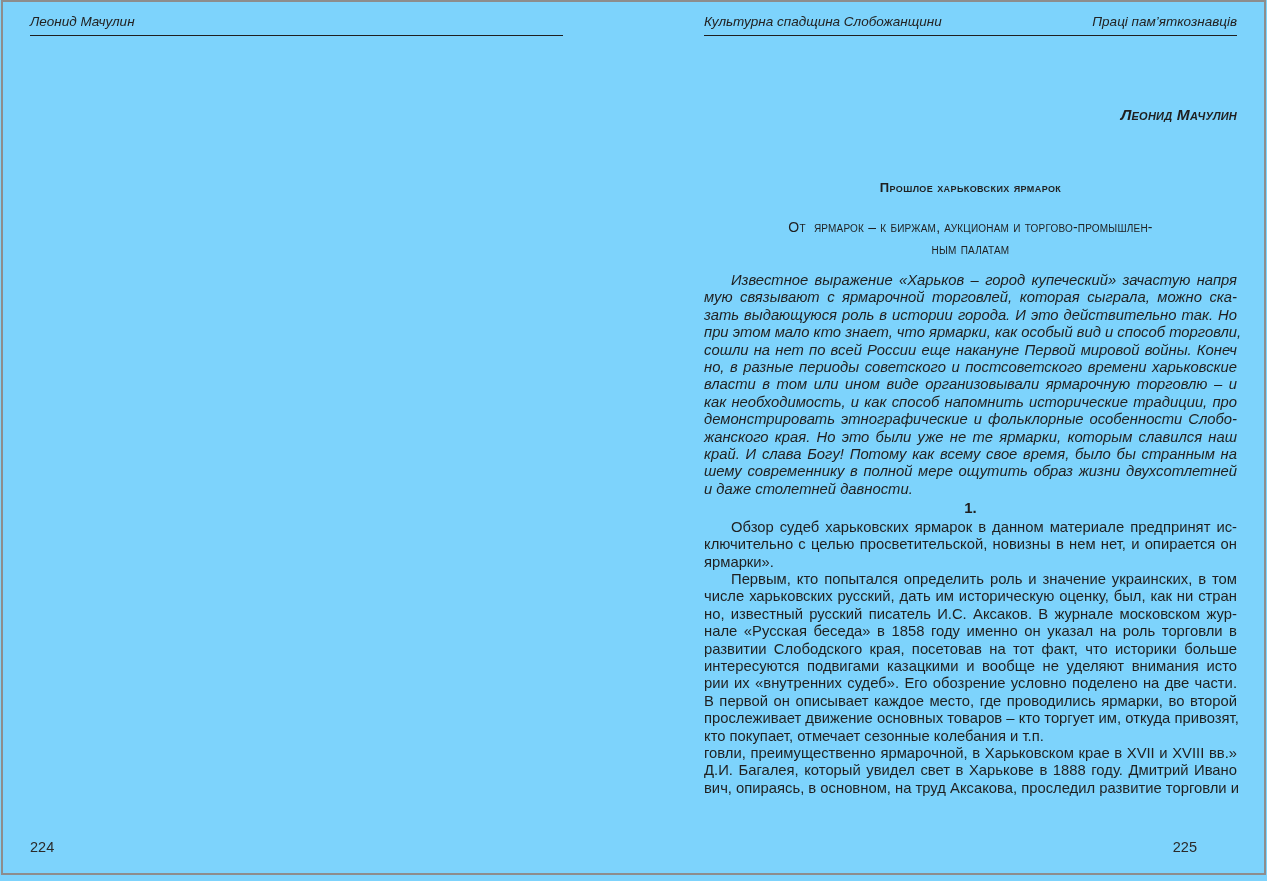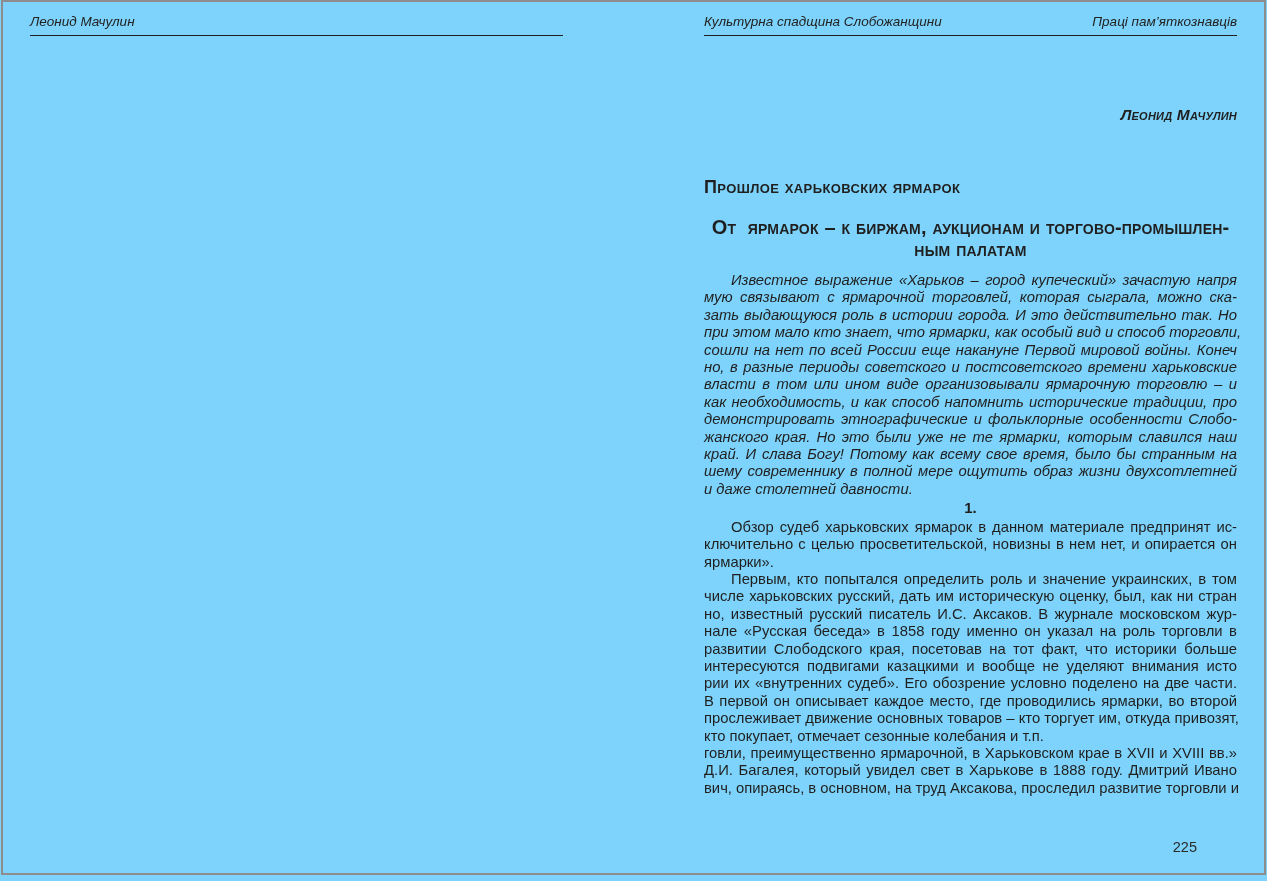--- a/index.html
+++ b/index.html
@@ -53,32 +53,33 @@
     text-align: right;
     font-weight: bold;
     font-style: italic;
     font-variant: small-caps;
     font-size: 15.5px;
     line-height: 18px;
     letter-spacing: 0.2px;
   }
   .article-title {
     margin-top: 53px;
+    text-align: center;
     font-weight: bold;
     font-variant: small-caps;
-    font-size: 18px;
+    font-size: 13px;
     line-height: 21px;
     letter-spacing: 0.4px;
   }
   .article-subtitle {
     margin-top: 19px;
     text-align: center;
-    font-weight: bold;
+    font-weight: normal;
     font-variant: small-caps;
-    font-size: 20px;
+    font-size: 14px;
     line-height: 21.5px;
     letter-spacing: 0.2px;
   }
   .article-subtitle .sub-line { white-space: pre-wrap; }
   
   .body-text {
     margin-top: 12px;
     font-size: 14.8px;
   }
   .para .line {
@@ -110,20 +111,21 @@
 </style>
 </head>
 <body>
 
 <div class="canvas">
 
   <div class="running-head left-pg">
     <span>Леонид Мачулин</span>
   </div>
   <div class="header-rule left-pg"></div>
+  <div class="page-number left-pg">224</div>
 
   <div class="running-head right-pg">
     <span>Культурна спадщина Слобожанщини</span>
     <span>Праці пам’яткознавців</span>
   </div>
   <div class="header-rule right-pg"></div>
 
   <div class="right-column">
     <div class="author-byline">Леонид Мачулин</div>
     <div class="article-title">Прошлое харьковских ярмарок</div>

